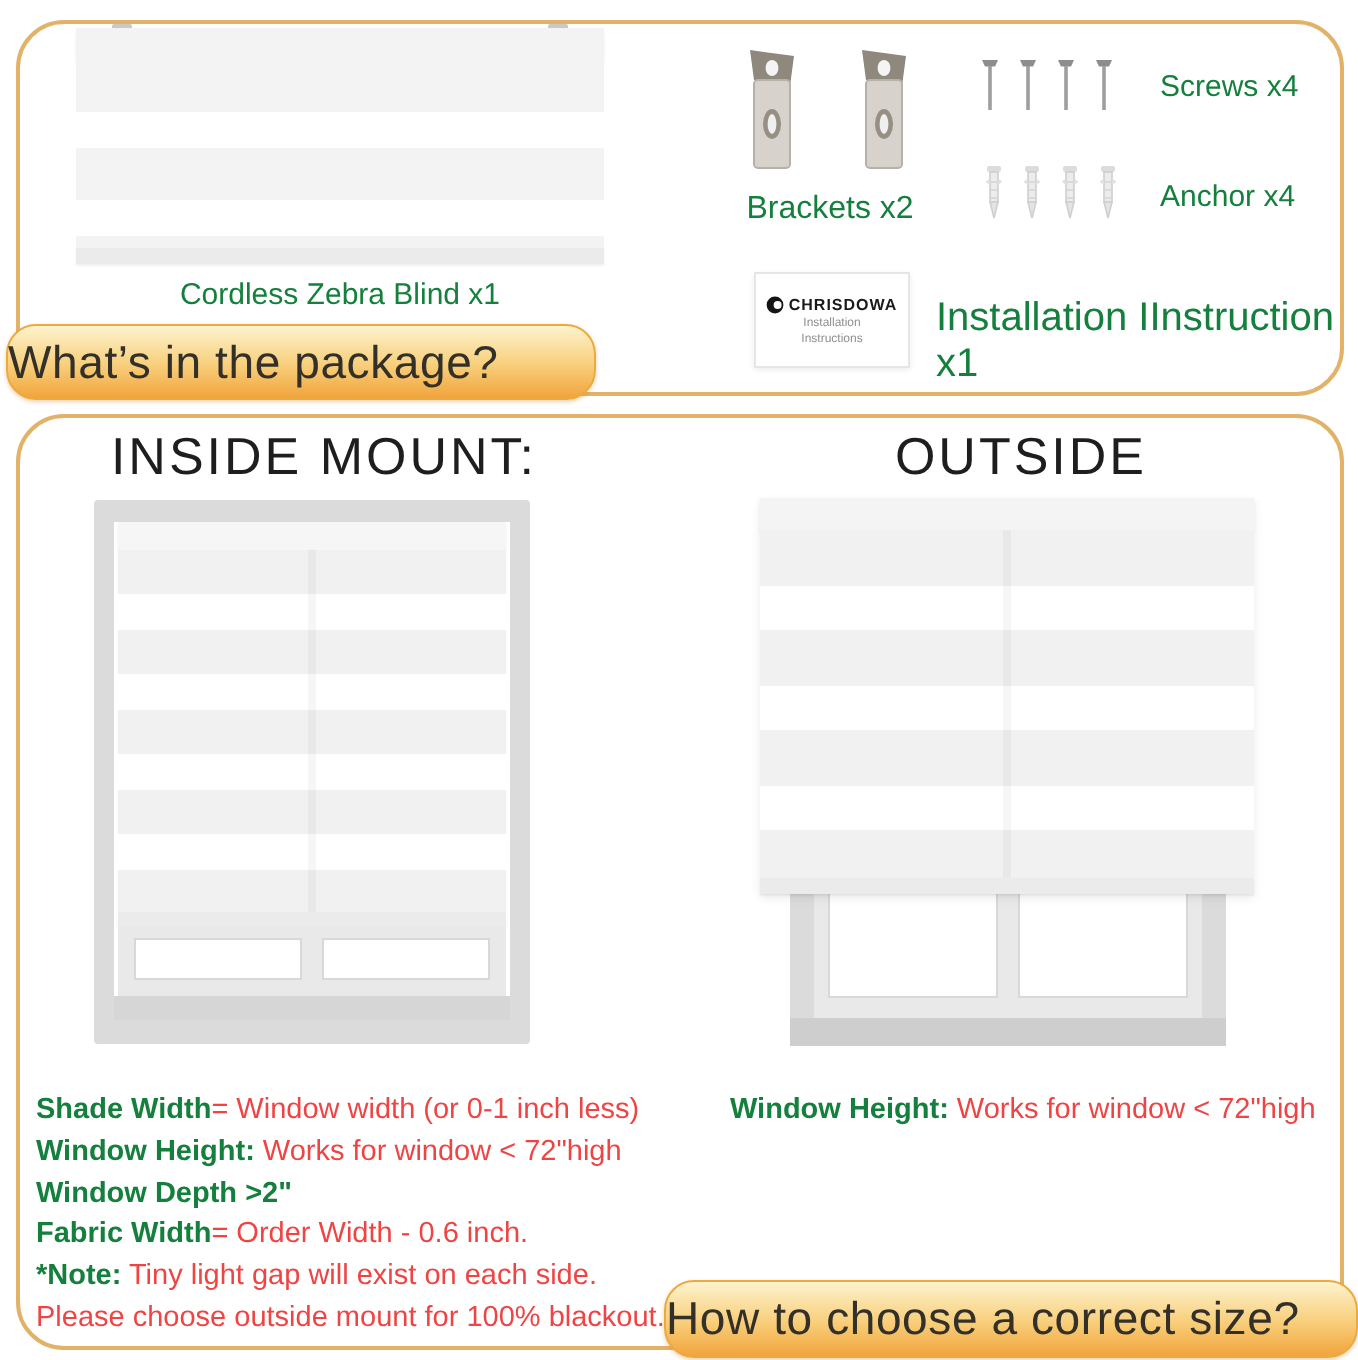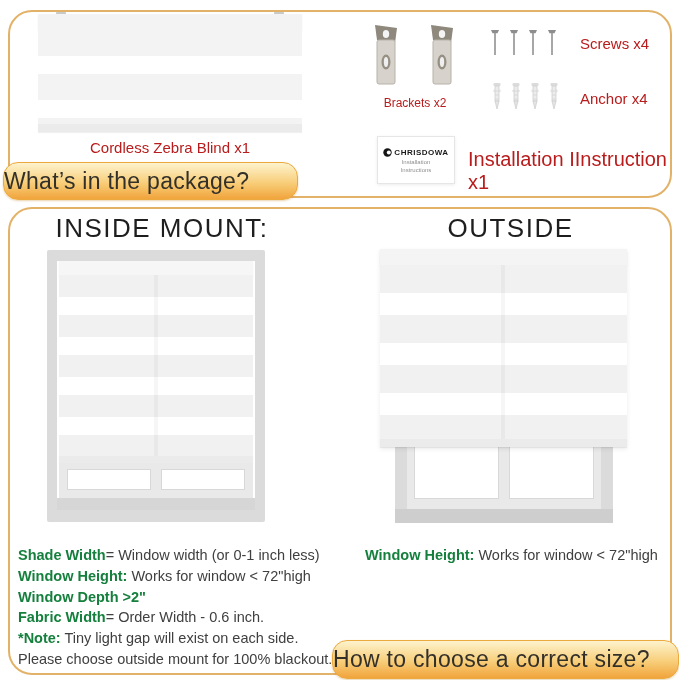--- a/index.html
+++ b/index.html
@@ -10,26 +10,26 @@
   .panel{
     position:absolute;background:#ffffff;border:2px solid #E3B269;border-radius:24px;
   }
   .banner{
     position:absolute;display:flex;align-items:center;justify-content:flex-start;
     background:linear-gradient(to bottom,#FDF3CD 0%,#F8CE7A 55%,#F1A43C 100%);
     border:1px solid #ECA93E;border-radius:15px;color:#33302A;font-size:23px;
     font-weight:500;letter-spacing:0.3px;z-index:5;
     box-shadow:0 1px 2px rgba(190,130,30,0.35);
   }
-  .caption{position:absolute;color:#b91c1c;font-size:15px;}
+  .caption{position:absolute;color:#15803d;font-size:15px;}
   .mount-heading{position:absolute;color:#1E1E1E;font-size:26px;font-weight:500;letter-spacing:1.5px;text-align:center;}
   .spec{position:absolute;font-size:14.5px;}
   .spec p{margin:0;line-height:20.8px;white-space:nowrap;}
   .b{font-weight:bold;color:#15803d;}
-  .r{color:#404040;}
+  .r{color:#ef4444;}
   
   .pkg-blind{position:absolute;left:38px;top:14px;width:264px;height:118px;}
   .pkg-tab{position:absolute;top:-2px;width:10px;height:4px;background:#c9c9c9;border-radius:1px;}
   .headrail{position:absolute;left:0;right:0;top:0;background:#f3f3f3;border-bottom:1px solid #e7e7e7;box-shadow:0 1px 2px rgba(0,0,0,0.05);}
   .bottomrail{position:absolute;left:0;right:0;bottom:0;background:#ebebeb;box-shadow:0 1px 1px rgba(0,0,0,0.06);}
   .stripes-a{position:absolute;left:0;right:0;
     background:repeating-linear-gradient(to bottom,#f3f3f3 0px,#f3f3f3 26px,#ffffff 26px,#ffffff 44px);}
   
   .win{position:absolute;background:#DBDBDB;border-radius:2px;}
   .win-inner{position:absolute;background:#ffffff;}
@@ -78,21 +78,21 @@
   </span>
   <span style="position:absolute;left:427px;top:23px;">
     <svg width="30" height="64" viewBox="0 0 30 64">
       <path d="M4 2 L26 5 L24 20 L6 17 Z" fill="#8e887d"></path>
       <ellipse cx="15" cy="11" rx="3.2" ry="4" fill="#f4f4f4"></ellipse>
       <rect x="6" y="17" width="18" height="44" rx="2" fill="#d7d3cc" stroke="#b7b2a9" stroke-width="1"></rect>
       <ellipse cx="15" cy="39" rx="4.5" ry="7.5" fill="#968f83"></ellipse>
       <ellipse cx="15" cy="39" rx="2.2" ry="5" fill="#efefef"></ellipse>
     </svg>
   </span>
-  <div class="caption" style="left:355px;top:96px;width:120px;text-align:center;font-size:12px;">Brackets x2</div>
+  <div class="caption" style="left:355px;top:96px;width:120px;text-align:center;font-size:16px;">Brackets x2</div>
 
   <div class="hw" style="left:489px;top:28px;">
     <span><svg width="12" height="30" viewBox="0 0 12 30">
           <path d="M2 2 h8 l-1.5 3.2 h-5 Z" fill="#8d8d8d"></path>
           <rect x="5.1" y="5" width="1.8" height="22" fill="#9e9e9e"></rect>
         </svg></span>
     <span><svg width="12" height="30" viewBox="0 0 12 30">
           <path d="M2 2 h8 l-1.5 3.2 h-5 Z" fill="#8d8d8d"></path>
           <rect x="5.1" y="5" width="1.8" height="22" fill="#9e9e9e"></rect>
         </svg></span>

